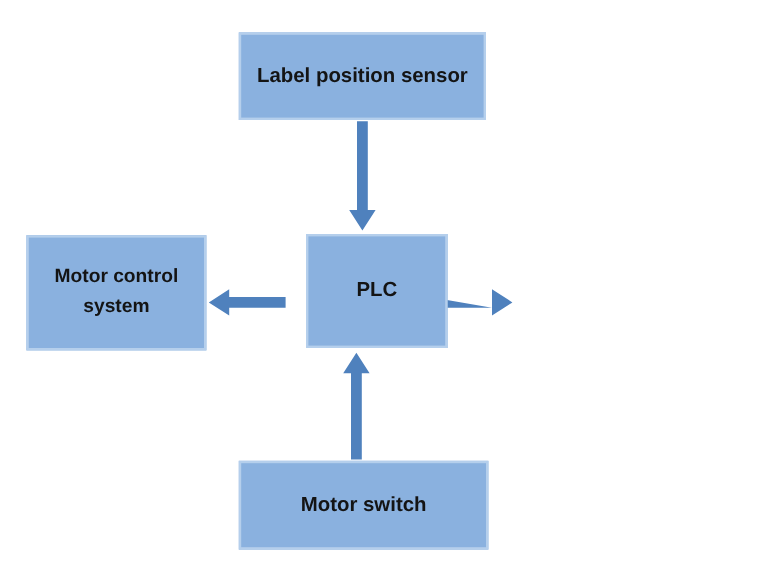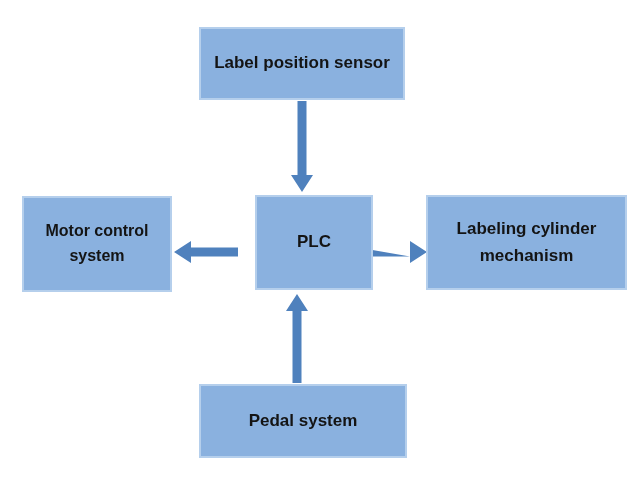--- a/index.html
+++ b/index.html
@@ -64,21 +64,18 @@
   </div>
 
   <div class="node node-left">
     <span>Motor control system</span>
   </div>
 
   <div class="node node-center">
     <span>PLC</span>
   </div>
 
-  <div class="node node-right">
-    <span>Labeling cylinder mechanism</span>
-  </div>
 
   <div class="node node-bottom">
-    <span>Pedal system</span>
+    <span>Motor switch</span>
   </div>
 
 </div>
 
 </body></html>

